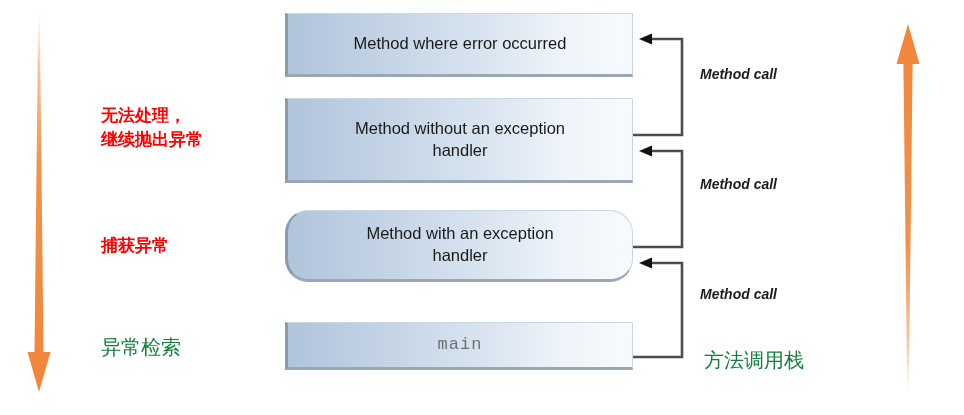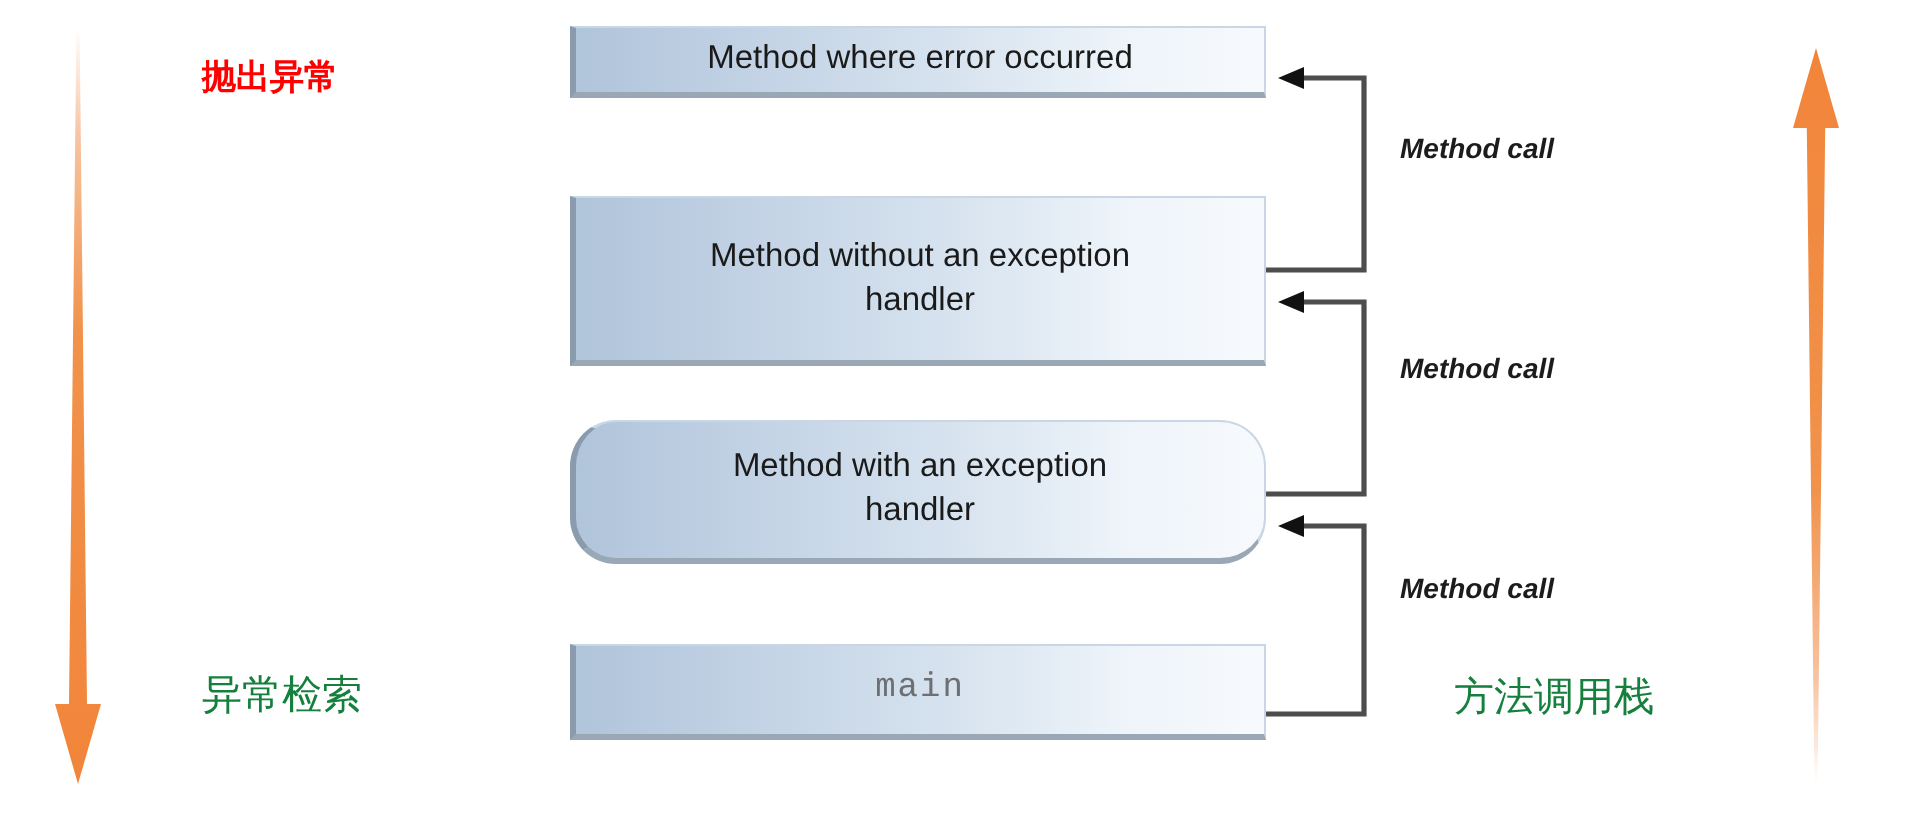--- a/index.html
+++ b/index.html
@@ -41,21 +41,21 @@
     padding: 0 14px;
     white-space: pre-line;
   }
   .mbox.mono .mlabel {
     font-family: "Liberation Mono", monospace;
     font-size: 17px;
     color: #6d6f72;
     letter-spacing: 1px;
   }
 
-  #box0 { top: 13px;  height: 36px; }
+  #box0 { top: 13px;  height: 64px; }
   #box1 { top: 98px;  height: 85px; }
   #box2 { top: 210px; height: 72px; border-radius: 23px; }
   #box3 { top: 322px; height: 48px; }
 
   
   #connectors {
     position: absolute;
     left: 0; top: 0;
     width: 964px; height: 415px;
     pointer-events: none;
@@ -90,21 +90,21 @@
   }
   .cn.orange {
     color: #15803d;
     font-size: 20px;
     font-weight: normal;
   }
   #cn0 { left: 101px; top: 27px;  }
   #cn1 { left: 101px; top: 103px; }
   #cn2 { left: 101px; top: 233px; }
   #cn3 { left: 101px; top: 333px; }
-  #cn4 { left: 704px; top: 334px; margin-left: 23px; }
+  #cn4 { left: 704px; top: 346px; }
 
   
   .bigArrow {
     position: absolute;
     top: 0;
     width: 60px;
     height: 415px;
   }
   #leftArrow  { left: 9px;  }
   #rightArrow { left: 879px; }
@@ -171,18 +171,20 @@
     <g>
       <path d="M633,357 L682,357 L682,263 L648,263" fill="none" stroke="#4d4d4d" stroke-width="2.6" stroke-linejoin="miter"></path>
       <polygon points="639,263 652,257.5 652,268.5" fill="#111111"></polygon>
     </g>
   </svg>
 
   <div class="callLabel" id="call0">Method call</div>
   <div class="callLabel" id="call1">Method call</div>
   <div class="callLabel" id="call2">Method call</div>
 
-  <div class="cn red" id="cn0">抛出异常</div>
+  <div class="cn red" id="cn1">无法处理，
+继续抛出异常</div>
+  <div class="cn red" id="cn2">捕获异常</div>
   <div class="cn orange" id="cn3">异常检索</div>
 
   <div class="cn orange" id="cn4">方法调用栈</div>
 
 </div>
 
 </body></html>

